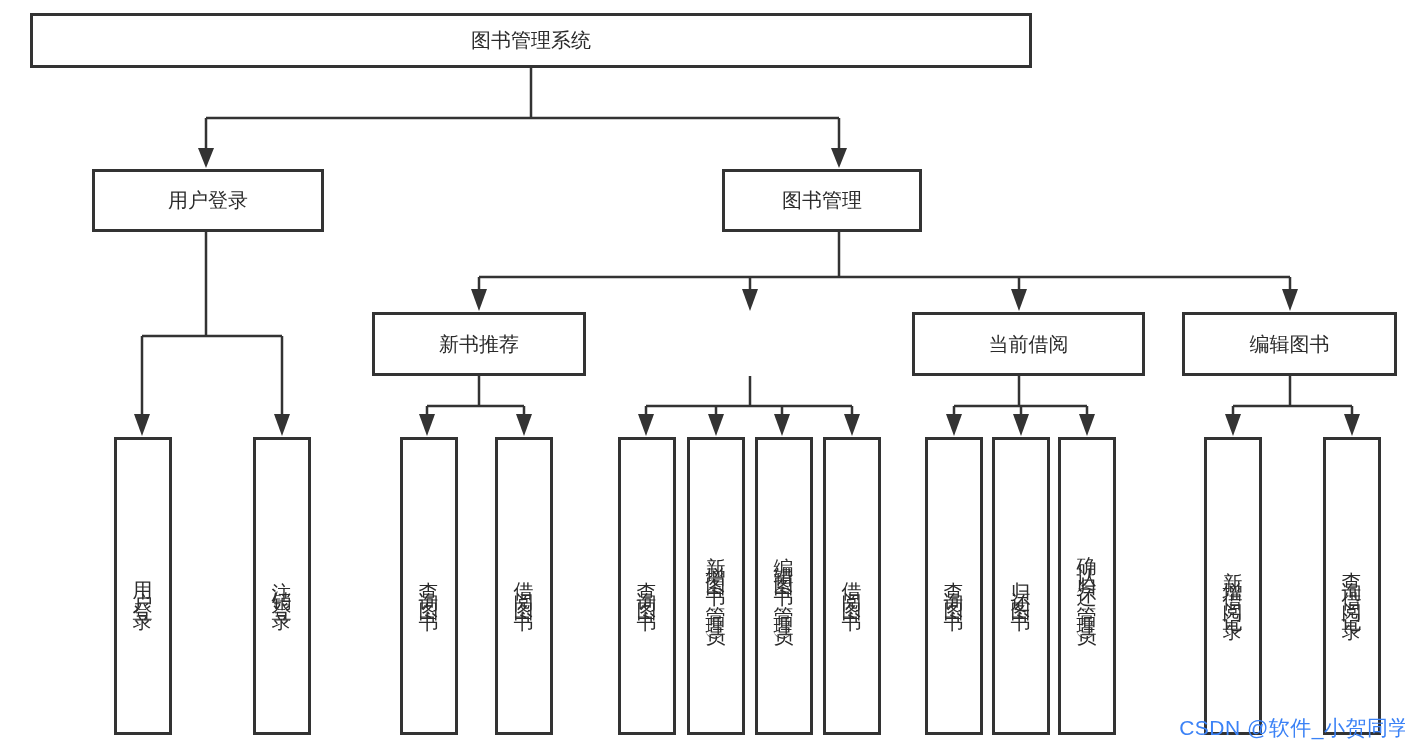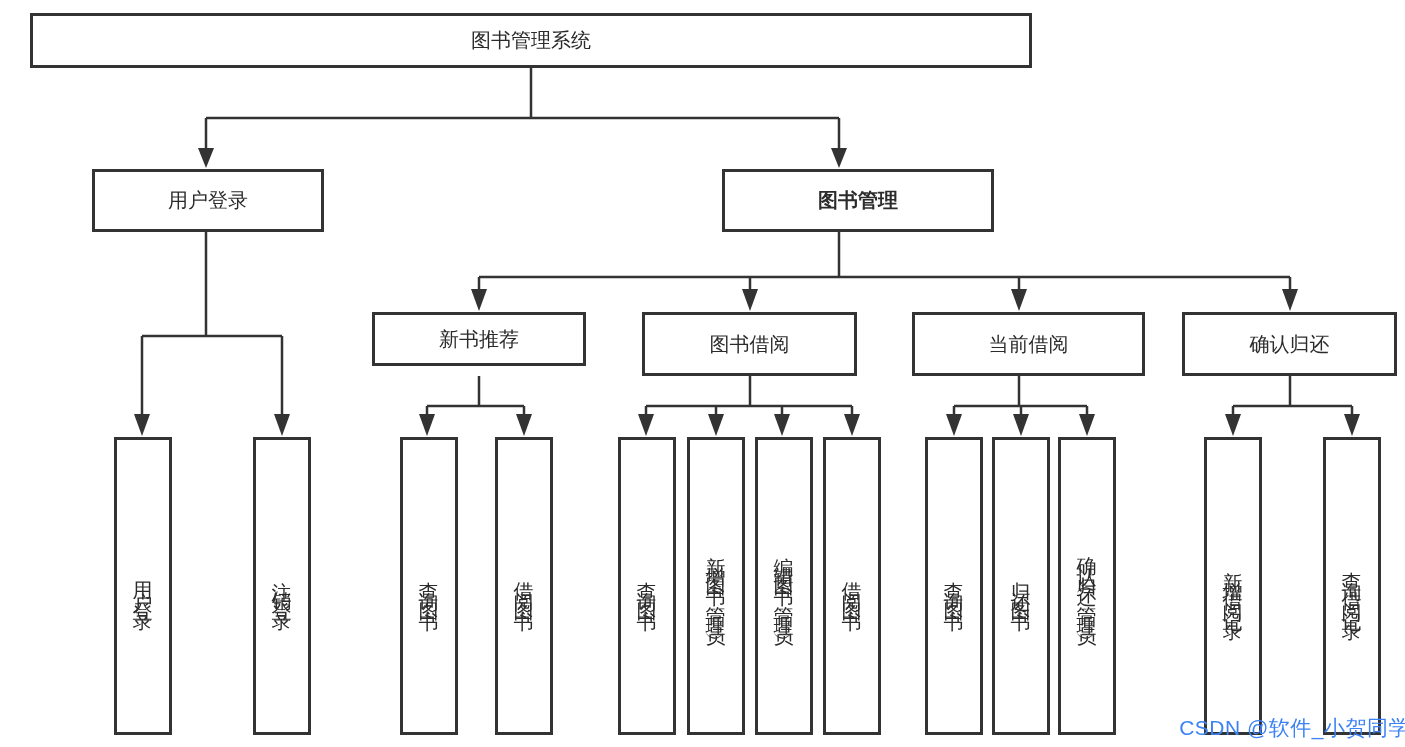--- a/index.html
+++ b/index.html
@@ -35,22 +35,22 @@
   .node .vtext {
     writing-mode: vertical-rl;
     text-orientation: mixed;
     letter-spacing: 10px;
     line-height: 1;
     white-space: nowrap;
   }
   
   .n-root      { left:  21px; top:  13px; width: 1002px; height: 55px; }
   .n-login     { left:  83px; top: 169px; width: 232px; height: 63px; }
-  .n-mgmt      { left: 713px; top: 169px; width: 272px; height: 63px; font-weight: bold; }
-  .n-rec       { left: 363px; top: 312px; width: 214px; height: 54px; }
+  .n-mgmt      { left: 713px; top: 169px; width: 200px; height: 63px; }
+  .n-rec       { left: 363px; top: 312px; width: 214px; height: 64px; }
   .n-borrow    { left: 633px; top: 312px; width: 215px; height: 64px; }
   .n-current   { left: 903px; top: 312px; width: 233px; height: 64px; }
   .n-records   { left:1173px; top: 312px; width: 215px; height: 64px; }
   .leaf        { top: 437px; width: 58px; height: 298px; }
   .l-ul1 { left: 105px; }  .l-ul2 { left: 244px; }
   .l-r1  { left: 391px; }  .l-r2  { left: 486px; }
   .l-b1  { left: 609px; }  .l-b2  { left: 678px; }
   .l-b3  { left: 746px; }  .l-b4  { left: 814px; }
   .l-c1  { left: 916px; }  .l-c2  { left: 983px; }
   .l-c3  { left:1049px; }
@@ -149,28 +149,25 @@
   <div class="node n-login">
     <span>用户登录</span>
   </div>
   <div class="node n-mgmt">
     <span>图书管理</span>
   </div>
 
   <div class="node n-rec">
     <span>新书推荐</span>
   </div>
-  <div class="node n-borrow">
-    <span>图书借阅</span>
-  </div>
   <div class="node n-current">
     <span>当前借阅</span>
   </div>
   <div class="node n-records">
-    <span>确认归还</span>
+    <span>编辑图书</span>
   </div>
 
   <div class="node leaf l-ul1">
     <span class="vtext">用户登录</span>
   </div>
   <div class="node leaf l-ul2">
     <span class="vtext">注销登录</span>
   </div>
 
   <div class="node leaf l-r1">

